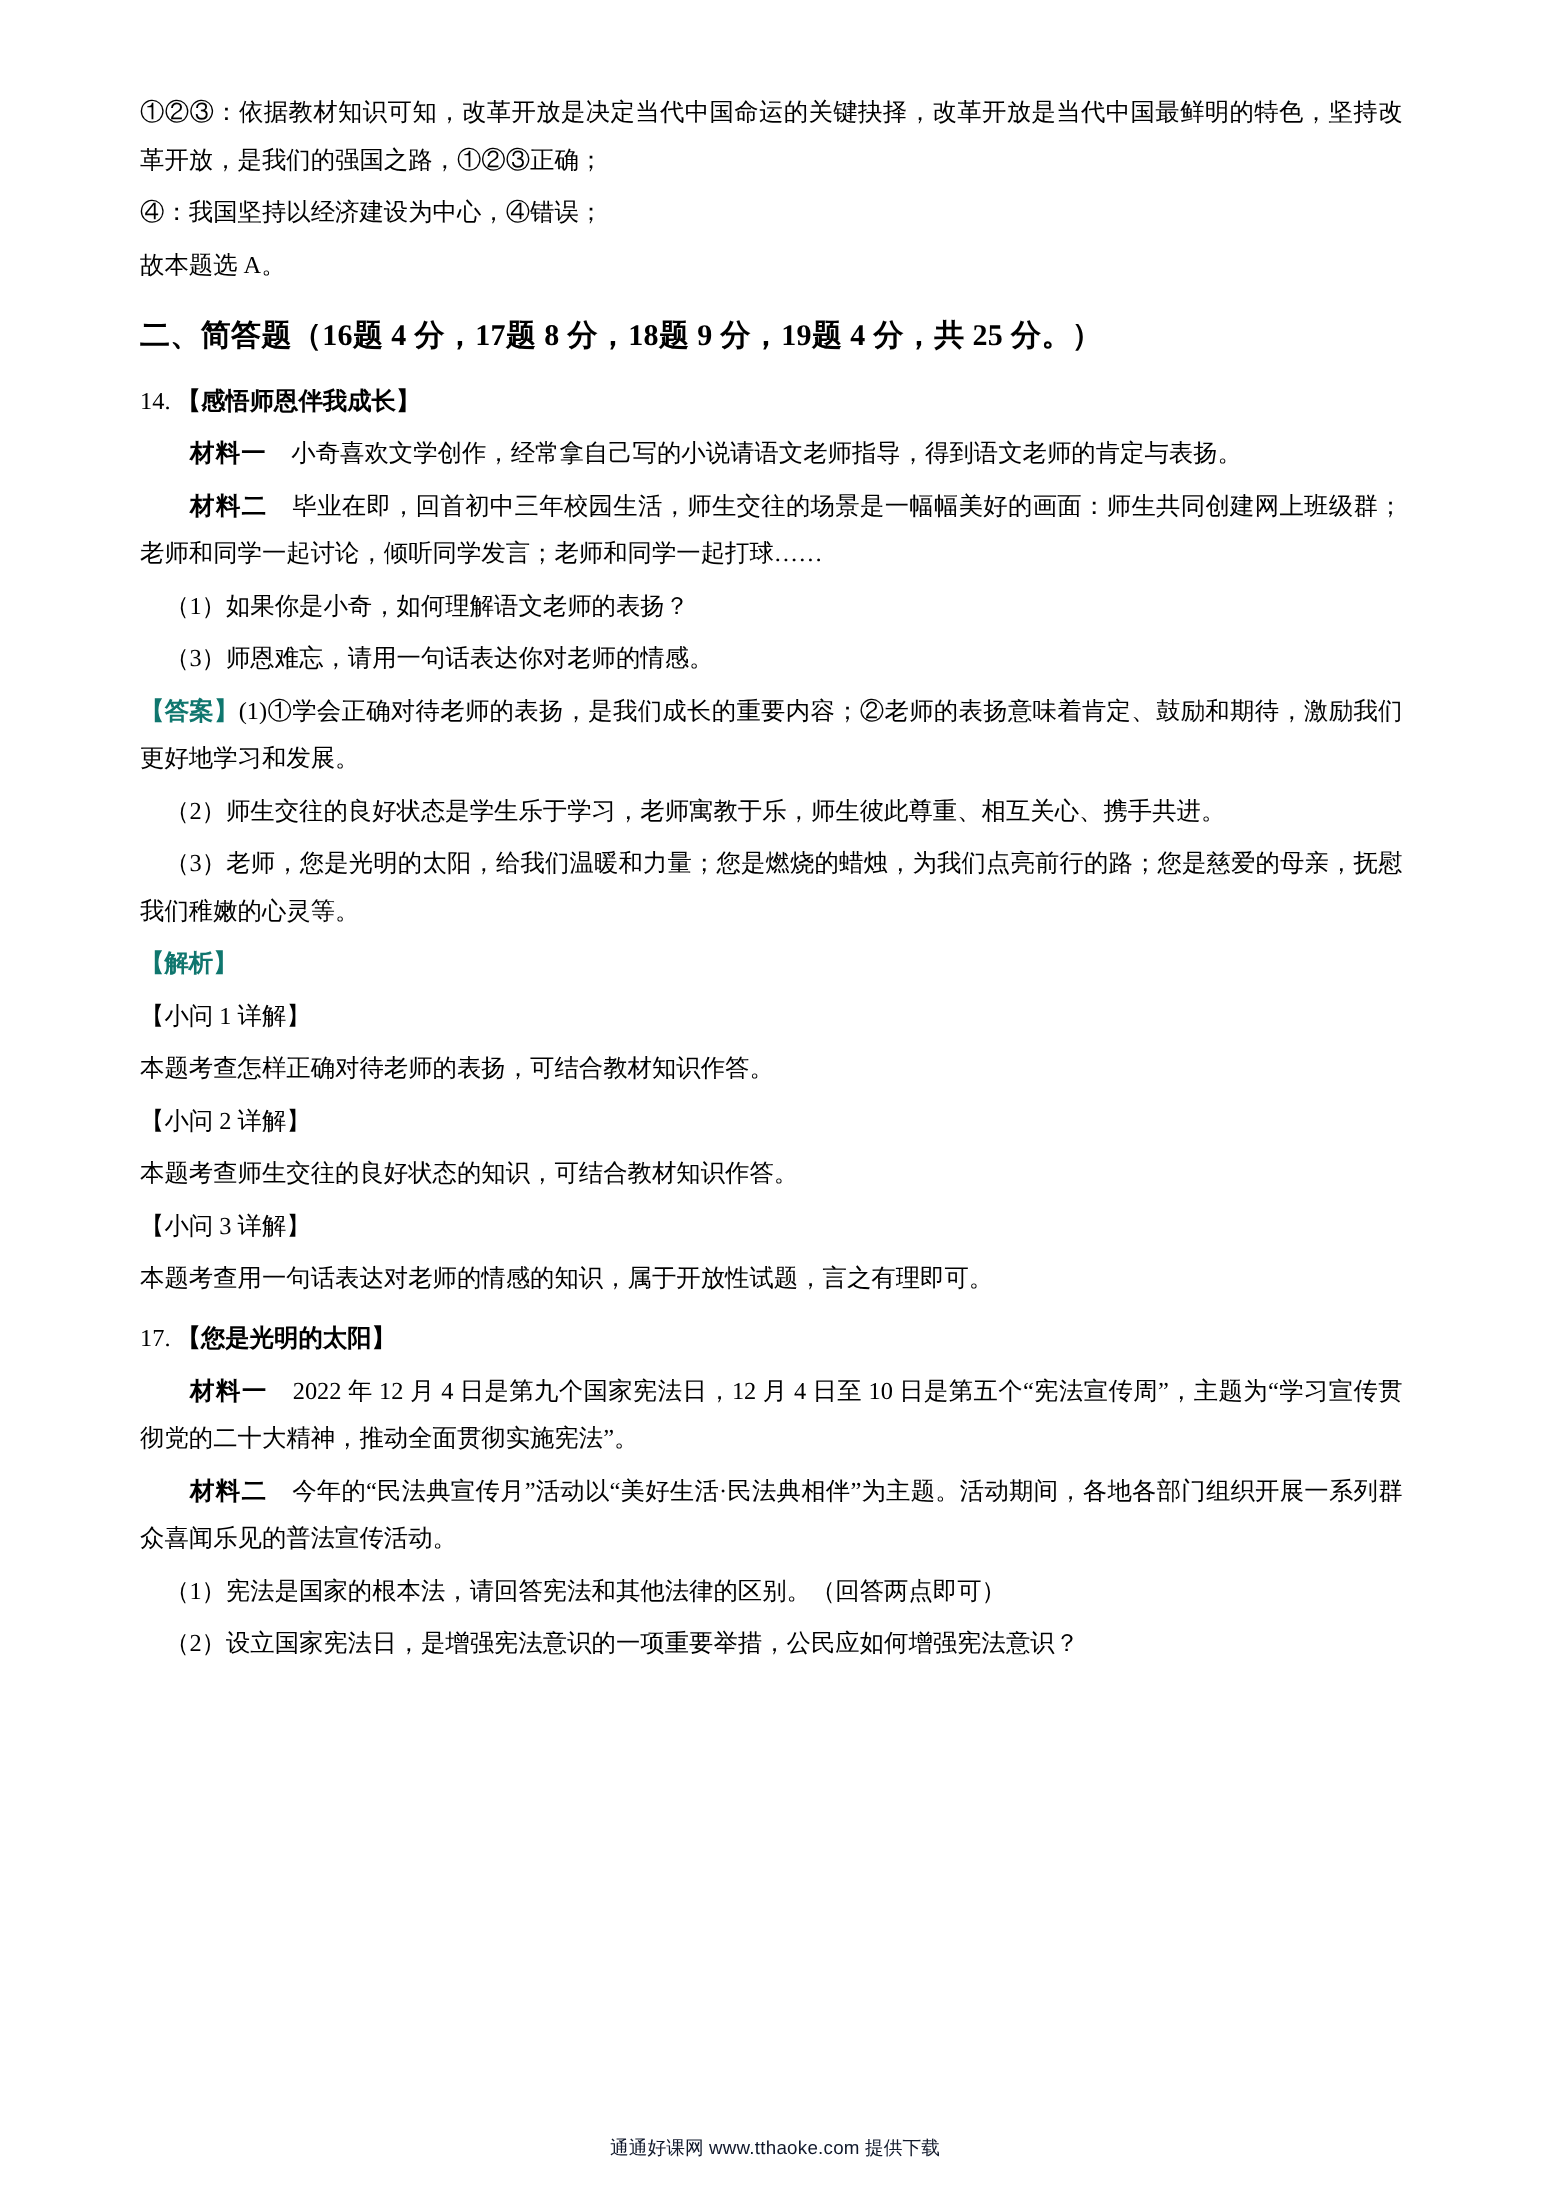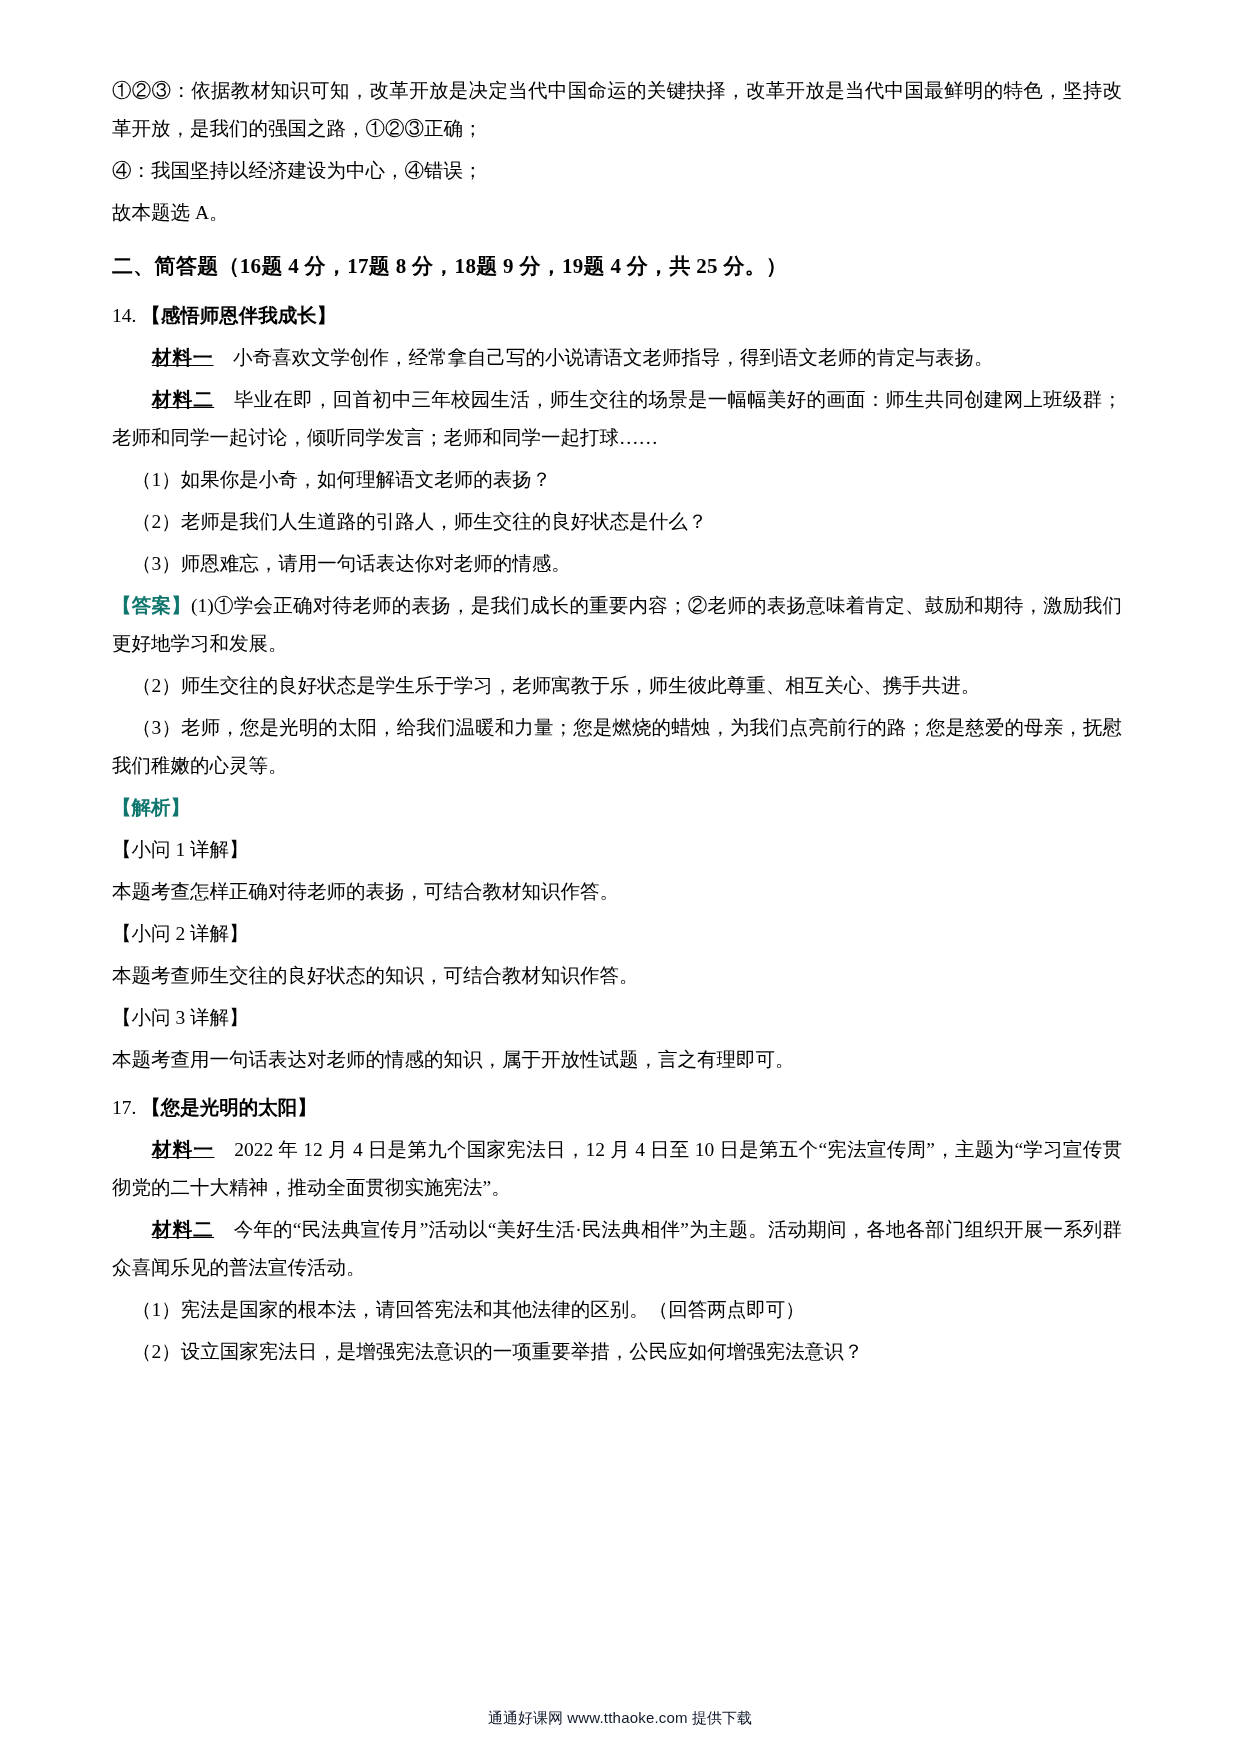--- a/index.html
+++ b/index.html
@@ -31,40 +31,39 @@
   p {
     margin: 0 0 4px 0;
     text-align: justify;
     text-justify: inter-ideograph;
   }
   .indent1 { text-indent: 20px; }
   .noindent { text-indent: 0; }
 
   .section-head {
     font-weight: bold;
-    font-size: 21px;
+    font-size: 24px;
     margin: 14px 0 6px 0;
     letter-spacing: 0.3px;
   }
   .qtitle {
     font-weight: bold;
     margin: 10px 0 4px 0;
   }
   .qtitle .num { font-weight: normal; }
   .blue-b {
     color: #0f766e;
     font-weight: bold;
   }
   .material {
     text-indent: 40px;
   }
   .material .mlabel {
     font-weight: bold;
     letter-spacing: 1px;
-    text-decoration: underline;
   }
   .footer {
     position: absolute;
     left: 0;
     bottom: 26px;
     width: 1240px;
     text-align: center;
     font-size: 15px;
     color: #0f172a;
     font-family: "Liberation Sans", sans-serif;
@@ -83,21 +82,20 @@
 
     <p class="section-head noindent">二、简答题（16题 4 分，17题 8 分，18题 9 分，19题 4 分，共 25 分。）</p>
 
     <p class="qtitle noindent"><span class="num">14.</span> <span>【感悟师恩伴我成长】</span></p>
 
     <p class="material"><span class="mlabel">材料一</span>　<span>小奇喜欢文学创作，经常拿自己写的小说请语文老师指导，得到语文老师的肯定与表扬。</span></p>
 
     <p class="material"><span class="mlabel">材料二</span>　<span>毕业在即，回首初中三年校园生活，师生交往的场景是一幅幅美好的画面：师生共同创建网上班级群；老师和同学一起讨论，倾听同学发言；老师和同学一起打球……</span></p>
 
     <p class="indent1">（1）如果你是小奇，如何理解语文老师的表扬？</p>
-    <p class="indent1">（2）老师是我们人生道路的引路人，师生交往的良好状态是什么？</p>
     <p class="indent1">（3）师恩难忘，请用一句话表达你对老师的情感。</p>
 
     <p class="noindent"><span class="blue-b">【答案】</span><span>(1)①学会正确对待老师的表扬，是我们成长的重要内容；②老师的表扬意味着肯定、鼓励和期待，激励我们更好地学习和发展。</span></p>
     <p class="indent1">（2）师生交往的良好状态是学生乐于学习，老师寓教于乐，师生彼此尊重、相互关心、携手共进。</p>
     <p class="indent1">（3）老师，您是光明的太阳，给我们温暖和力量；您是燃烧的蜡烛，为我们点亮前行的路；您是慈爱的母亲，抚慰我们稚嫩的心灵等。</p>
 
     <p class="noindent blue-b">【解析】</p>
 
     <p class="noindent">【小问 1 详解】</p>
     <p class="noindent">本题考查怎样正确对待老师的表扬，可结合教材知识作答。</p>

